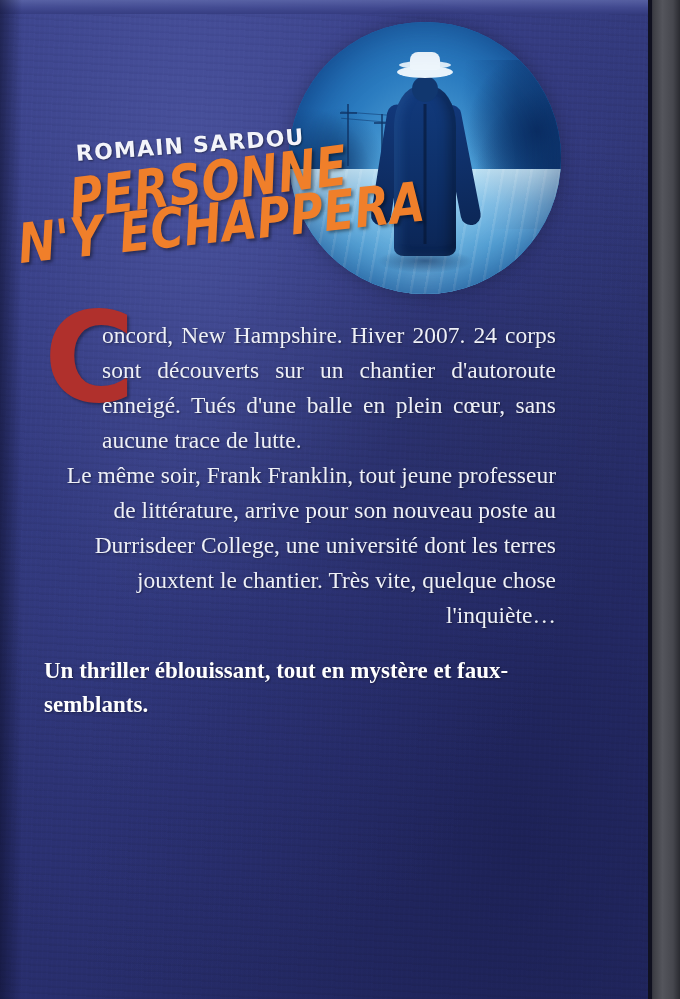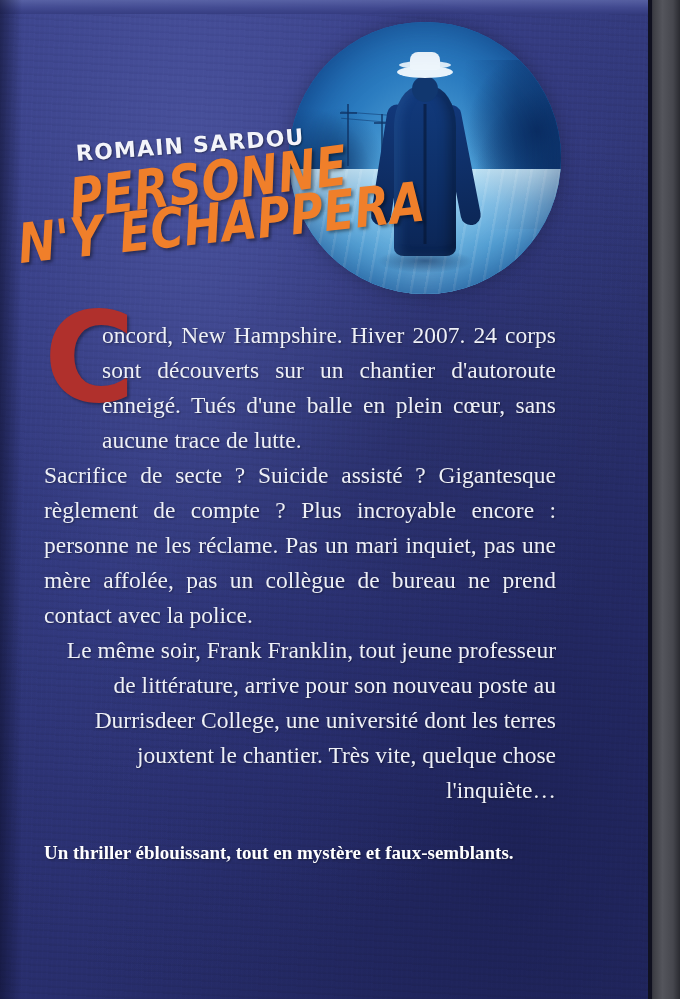--- a/index.html
+++ b/index.html
@@ -286,23 +286,23 @@
   }
   #blurb p { margin: 0; }
   #blurb p.first {
     text-indent: 0;
     padding-left: 58px;
     text-align: justify;
   }
   #blurb p.para { text-align: justify; }
   #blurb p.last-para { text-align: right; }
   #blurb .tagline {
-    margin-top: 28px;
+    margin-top: 21px;
     font-weight: bold;
-    font-size: 19px;
+    font-size: 23px;
     line-height: 34px;
     color: #ffffff;
   }
 </style>
 </head>
 <body>
 
 <div id="page">
 
   <div id="cover">
@@ -346,21 +346,20 @@
 
     <div id="title-block">
       <div class="title-line" id="title-line-1">PERSONNE</div>
       <div class="title-line" id="title-line-2">N'Y ECHAPPERA</div>
     </div>
 
     <div id="dropcap">C</div>
 
     <div id="blurb">
       <p class="first">oncord, New Hampshire. Hiver 2007. 24 corps sont découverts sur un chantier d'autoroute enneigé. Tués d'une balle en plein cœur, sans aucune trace de lutte.</p>
-      <p class="para">Sacrifice de secte ? Suicide assisté ? Gigantesque règlement de compte ? Plus incroyable encore : personne ne les réclame. Pas un mari inquiet, pas une mère affolée, pas un collègue de bureau ne prend contact avec la police.</p>
       <p class="para last-para">Le même soir, Frank Franklin, tout jeune professeur de littérature, arrive pour son nouveau poste au Durrisdeer College, une université dont les terres jouxtent le chantier. Très vite, quelque chose l'inquiète…</p>
       <p class="tagline">Un thriller éblouissant, tout en mystère et faux-semblants.</p>
     </div>
 
   </div>
 
   <div id="right-strip">
     <div class="seam"></div>
   </div>
 

